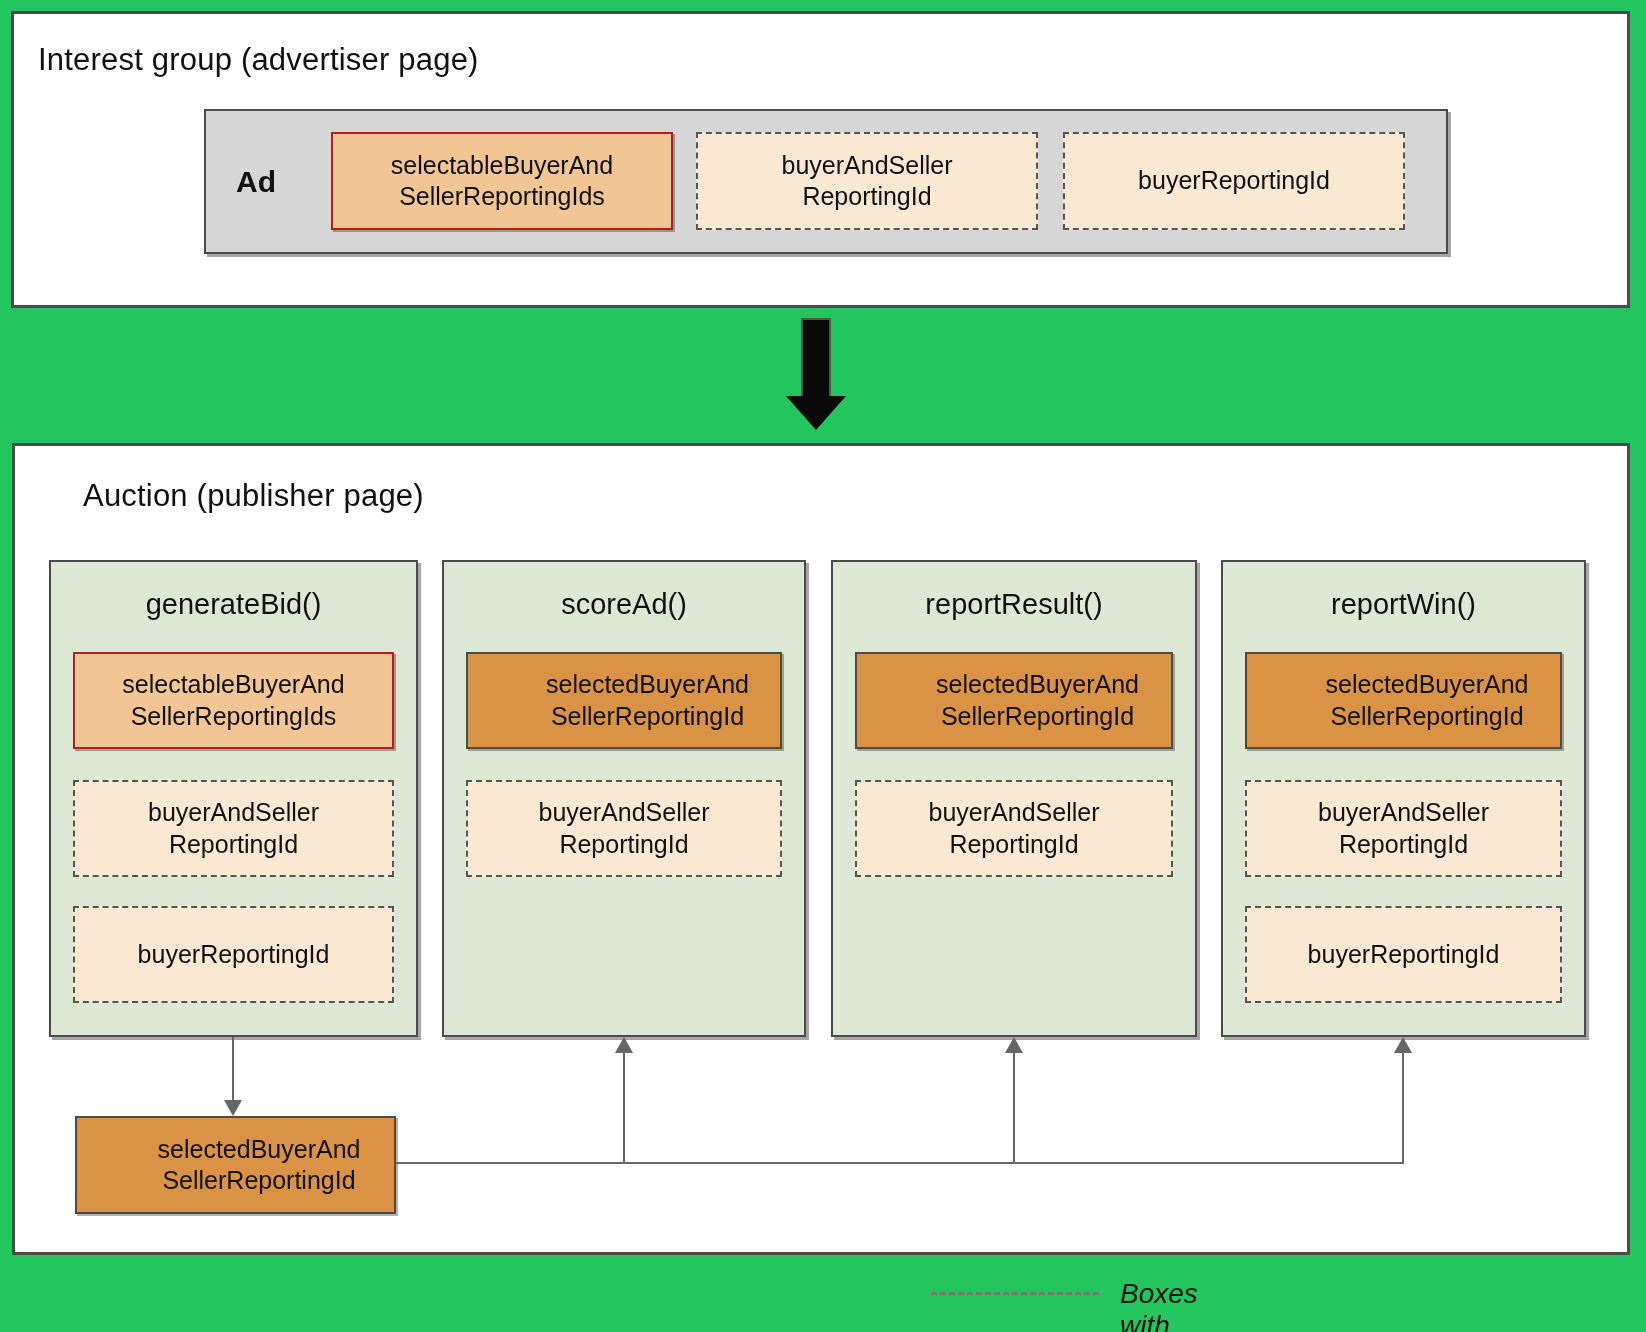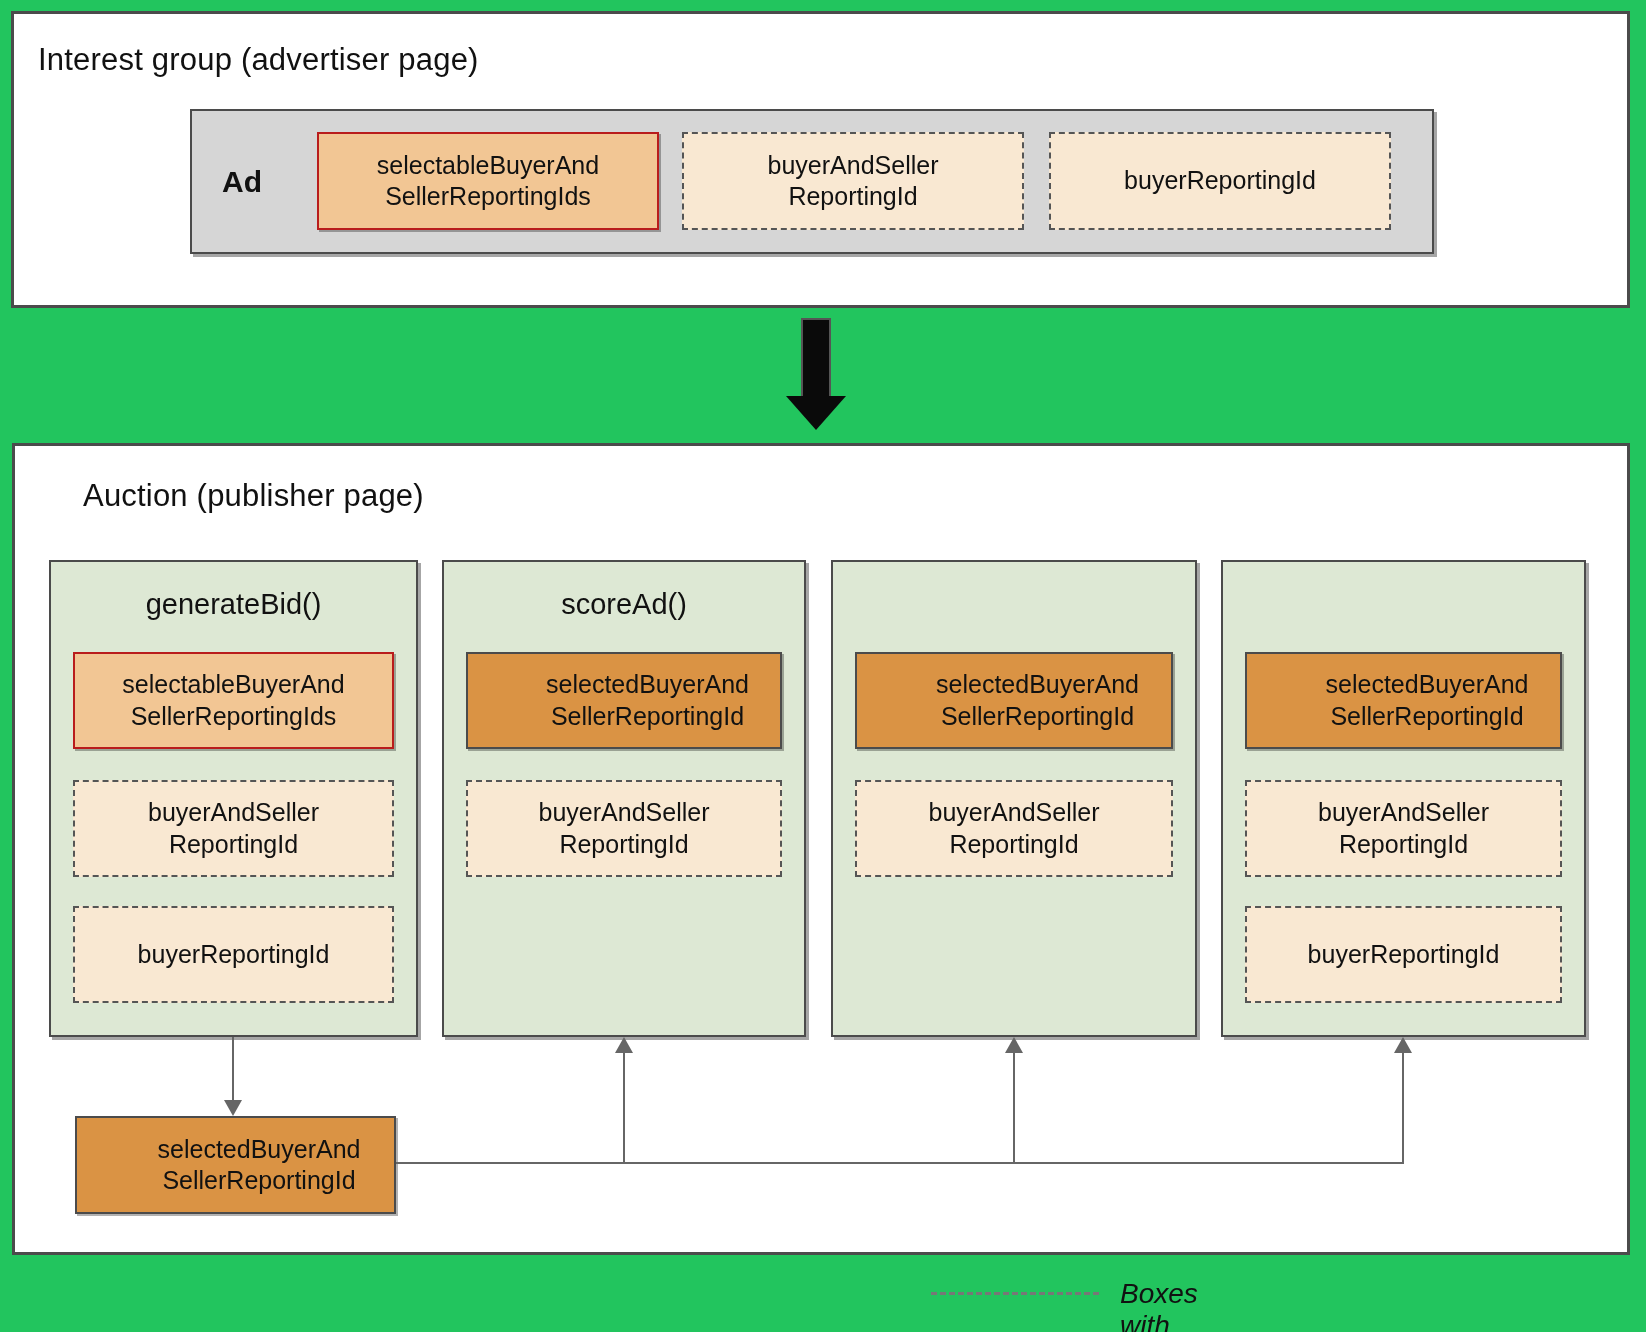--- a/index.html
+++ b/index.html
@@ -8,21 +8,21 @@
     font-family:"Liberation Sans","DejaVu Sans",sans-serif;color:#1a1a1a;overflow:hidden;
   }
   .outer-box{position:absolute;background:#ffffff;border:3px solid #4b4b4b;box-sizing:border-box;}
   #interest-box{left:11px;top:11px;width:1619px;height:297px;}
   #auction-box{left:12px;top:443px;width:1618px;height:812px;}
   .section-title{position:absolute;left:24px;top:28px;font-size:31px;letter-spacing:.2px;color:#111;}
   #auction-box .section-title{top:32px;margin-left:44px;}
 
   
   .ad-container{
-    position:absolute;left:176px;top:95px;width:1244px;height:145px;
+    position:absolute;left:190px;top:95px;width:1244px;height:145px;
     background:#d6d6d6;border:2px solid #4b4b4b;box-sizing:border-box;
     box-shadow:3px 3px 0 rgba(0,0,0,.35);
   }
   .ad-label{position:absolute;left:30px;top:0;height:100%;display:flex;align-items:center;font-size:30px;font-weight:bold;color:#111;}
   .adbox{position:absolute;top:21px;width:342px;height:98px;}
 
   
   .lbox{
     display:flex;align-items:center;justify-content:center;text-align:center;
     font-size:25px;line-height:1.25;white-space:pre-line;box-sizing:border-box;color:#111;
@@ -97,27 +97,29 @@
 
     <div class="col" id="col-scoread">
       <div class="col-title">scoreAd()</div>
       <div class="ibox lbox solid-dark row1">selectedBuyerAnd
 SellerReportingId</div>
       <div class="ibox lbox dashed row2">buyerAndSeller
 ReportingId</div>
     </div>
 
     <div class="col" id="col-reportresult">
+      <div class="col-title">reportResult()</div>
       <div class="ibox lbox solid-dark row1">selectedBuyerAnd
 SellerReportingId</div>
       <div class="ibox lbox dashed row2">buyerAndSeller
 ReportingId</div>
     </div>
 
     <div class="col" id="col-reportwin">
+      <div class="col-title">reportWin()</div>
       <div class="ibox lbox solid-dark row1">selectedBuyerAnd
 SellerReportingId</div>
       <div class="ibox lbox dashed row2">buyerAndSeller
 ReportingId</div>
       <div class="ibox lbox dashed row3">buyerReportingId</div>
     </div>
 
     <div class="vline" style="left:217px;top:591px;height:64px;"></div>
     <div class="arrow-down" style="left:209px;top:654px;"></div>
 

